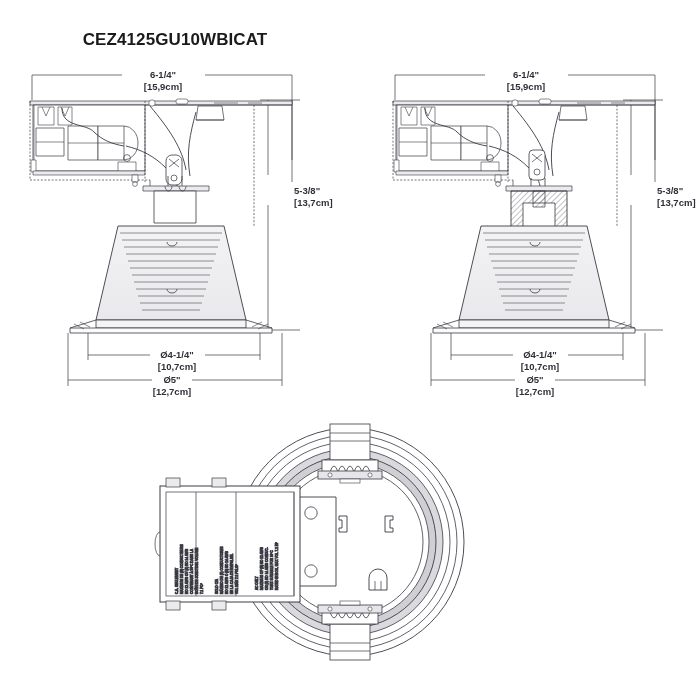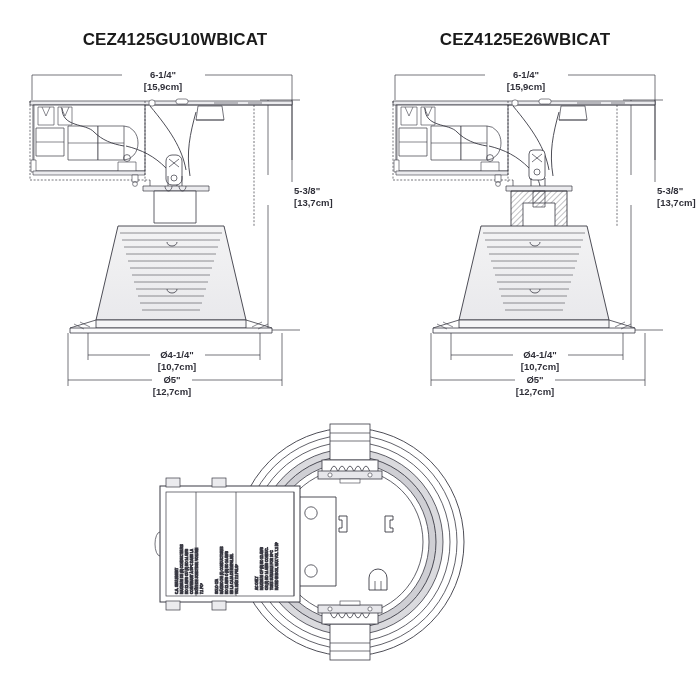--- a/index.html
+++ b/index.html
@@ -54,21 +54,20 @@
     fill: #000000;
   }
 </style>
 </head>
 <body>
 
 <div id="sheet">
 
   <div class="drawing-title" id="title-left">CEZ4125GU10WBICAT</div>
 
-  <div class="drawing-title" id="title-right">CEZ4125E26WBICAT</div>
 
   <svg class="svg-layer" width="700" height="700" viewBox="0 0 700 700">
 
     <defs>
 
       <pattern id="hatch45" width="4" height="4" patternUnits="userSpaceOnUse" patternTransform="rotate(45)">
         <line x1="0" y1="0" x2="0" y2="4" stroke="#4a4a52" stroke-width="0.7"></line>
       </pattern>
 
       <linearGradient id="coneShade" x1="0" y1="0" x2="0" y2="1">

